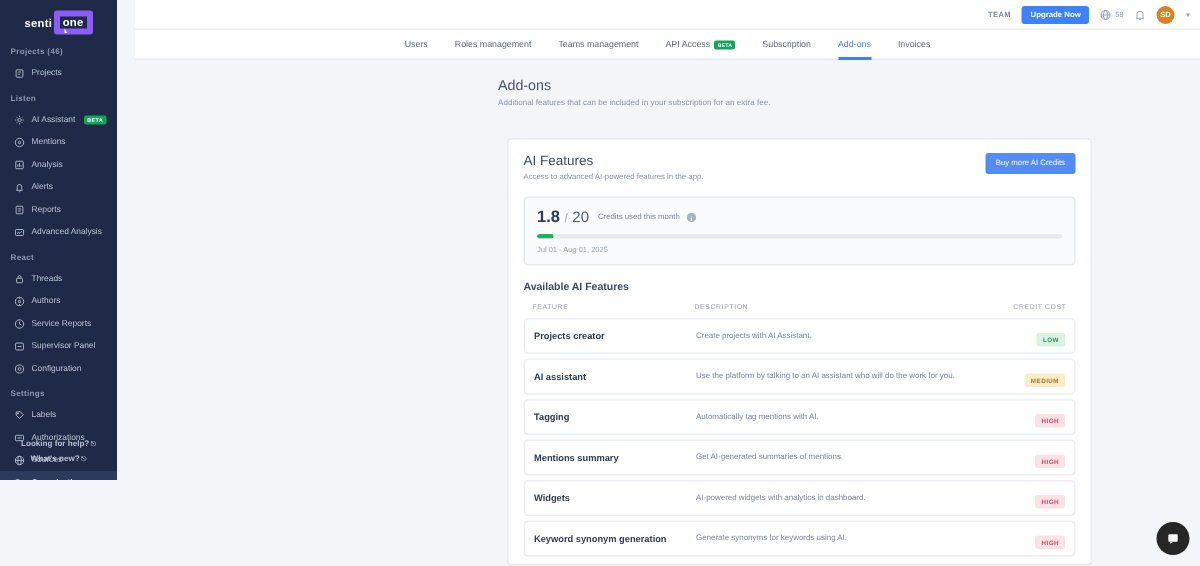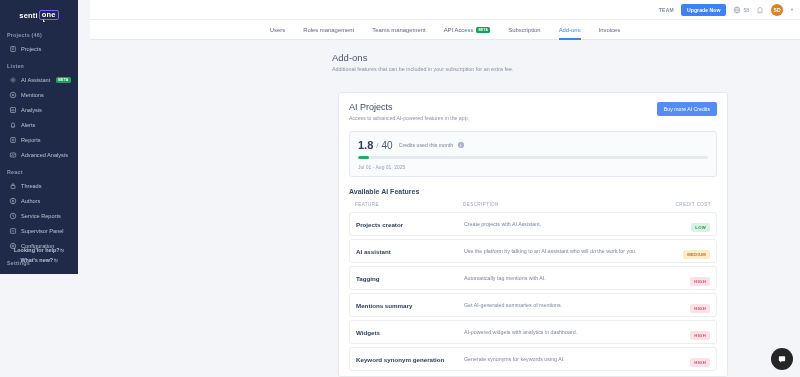--- a/index.html
+++ b/index.html
@@ -6,37 +6,37 @@
   html, body {
     width: 800px; height: 377px;
     font-family: "Liberation Sans", sans-serif;
     background: #f4f5f9;
     overflow: hidden;
   }
   .app { display: flex; width: 800px; height: 377px; position: relative; }
 
   
   .sidebar {
-    width: 78px; height: 274px;
+    width: 78px; height: 320px;
     background: #1e2a47;
     color: #aab4c8;
     flex: 0 0 78px;
     position: relative;
     overflow: hidden;
   }
   .logo-wrap {
     height: 20px; display: flex; align-items: center; justify-content: center;
     margin-top: 5px; margin-bottom: 6px;
   }
   .logo {
     font-size: 7.5px; font-weight: bold; color: #ffffff;
     letter-spacing: .2px; display: flex; align-items: center;
   }
   .logo .bubble {
-    border: 1px solid #8b5cf6; border-radius: 2px;
+    border: 4px solid #8b5cf6; border-radius: 2px;
     padding: 0px 2px; margin-left: 1px; position: relative;
     line-height: 8px;
   }
   .logo .bubble:after {
     content: ""; position: absolute; bottom: -3px; left: 3px;
     border-left: 2px solid #ffffff; border-top: 3px solid transparent;
   }
 
   .sec-label {
     font-size: 5.4px; font-weight: bold; color: #8b97ae;
@@ -407,31 +407,31 @@
       </nav>
 
     <div class="page-head">
       <div class="page-title">Add-ons</div>
       <div class="page-sub">Additional features that can be included in your subscription for an extra fee.</div>
     </div>
 
     <section class="card">
       <div class="card-head">
         <div>
-          <div class="card-title">AI Projects</div>
+          <div class="card-title">AI Features</div>
           <div class="card-sub">Access to advanced AI-powered features in the app.</div>
         </div>
         <button class="buy-btn">Buy more AI Credits</button>
       </div>
 
       <div class="credits-box">
         <div class="credits-line">
           <span class="cr-used">1.8</span>
           <span class="cr-slash">/</span>
-          <span class="cr-total">40</span>
+          <span class="cr-total">20</span>
           <span class="cr-label">Credits used this month</span>
           <span class="info-ico">i</span>
         </div>
         <div class="bar-track">
           <div class="bar-fill" id="credits-bar" style="width: 3%; background: rgb(32, 177, 90);"></div>
         </div>
         <div class="cr-range">Jul 01 - Aug 01, 2025</div>
       </div>
 
       <div class="sec-title">Available AI Features</div>

